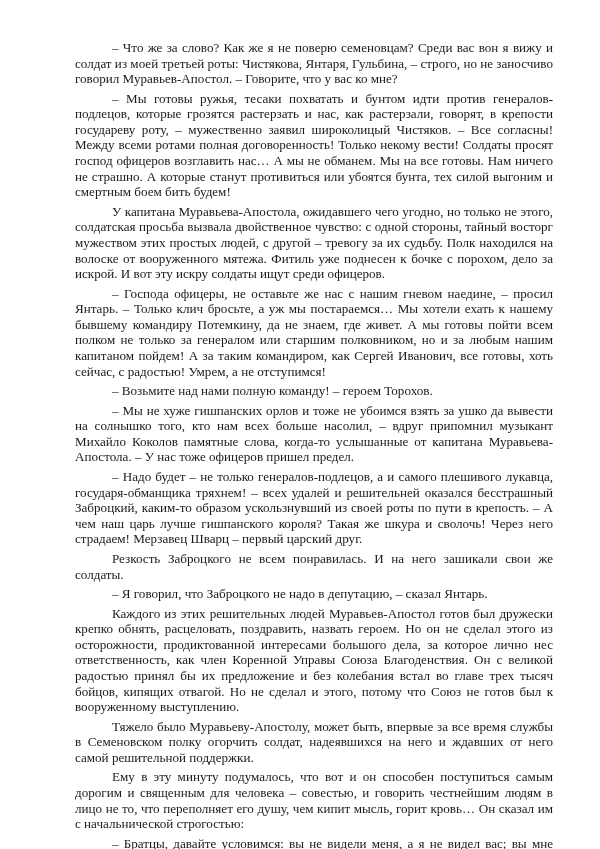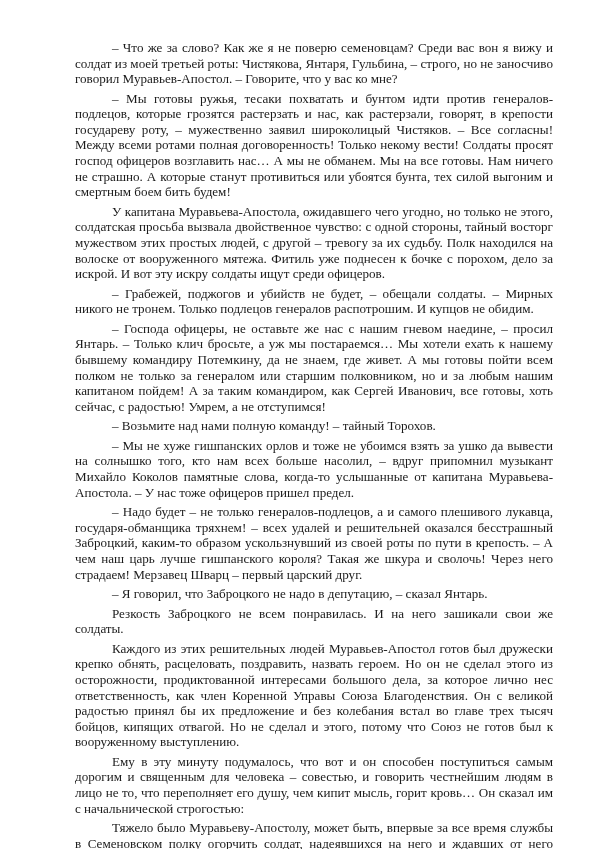--- a/index.html
+++ b/index.html
@@ -30,24 +30,23 @@
     hyphens: none;
   }
 </style>
 </head>
 <body>
 
 <div class="page">
   <p>– Что же за слово? Как же я не поверю семеновцам? Среди вас вон я вижу и солдат из моей третьей роты: Чистякова, Янтаря, Гульбина, – строго, но не заносчиво говорил Муравьев-Апостол. – Говорите, что у вас ко мне?</p>
   <p>– Мы готовы ружья, тесаки похватать и бунтом идти против генералов-подлецов, которые грозятся растерзать и нас, как растерзали, говорят, в крепости государеву роту, – мужественно заявил широколицый Чистяков. – Все согласны! Между всеми ротами полная договоренность! Только некому вести! Солдаты просят господ офицеров возглавить нас… А мы не обманем. Мы на все готовы. Нам ничего не страшно. А которые станут противиться или убоятся бунта, тех силой выгоним и смертным боем бить будем!</p>
   <p>У капитана Муравьева-Апостола, ожидавшего чего угодно, но только не этого, солдатская просьба вызвала двойственное чувство: с одной стороны, тайный восторг мужеством этих простых людей, с другой – тревогу за их судьбу. Полк находился на волоске от вооруженного мятежа. Фитиль уже поднесен к бочке с порохом, дело за искрой. И вот эту искру солдаты ищут среди офицеров.</p>
-  <p>– Грабежей, поджогов и убийств не будет, – обещали солдаты. – Мирных никого не тронем. Только подлецов генералов распотрошим. И купцов не обидим.</p>
   <p>– Господа офицеры, не оставьте же нас с нашим гневом наедине, – просил Янтарь. – Только клич бросьте, а уж мы постараемся… Мы хотели ехать к нашему бывшему командиру Потемкину, да не знаем, где живет. А мы готовы пойти всем полком не только за генералом или старшим полковником, но и за любым нашим капитаном пойдем! А за таким командиром, как Сергей Иванович, все готовы, хоть сейчас, с радостью! Умрем, а не отступимся!</p>
-  <p>– Возьмите над нами полную команду! – тайный Торохов.</p>
+  <p>– Возьмите над нами полную команду! – героем Торохов.</p>
   <p>– Мы не хуже гишпанских орлов и тоже не убоимся взять за ушко да вывести на солнышко того, кто нам всех больше насолил, – вдруг припомнил музыкант Михайло Коколов памятные слова, когда-то услышанные от капитана Муравьева-Апостола. – У нас тоже офицеров пришел предел.</p>
   <p>– Надо будет – не только генералов-подлецов, а и самого плешивого лукавца, государя-обманщика тряхнем! – всех удалей и решительней оказался бесстрашный Заброцкий, каким-то образом ускользнувший из своей роты по пути в крепость. – А чем наш царь лучше гишпанского короля? Такая же шкура и сволочь! Через него страдаем! Мерзавец Шварц – первый царский друг.</p>
+  <p>Резкость Заброцкого не всем понравилась. И на него зашикали свои же солдаты.</p>
   <p>– Я говорил, что Заброцкого не надо в депутацию, – сказал Янтарь.</p>
-  <p>Резкость Заброцкого не всем понравилась. И на него зашикали свои же солдаты.</p>
   <p>Каждого из этих решительных людей Муравьев-Апостол готов был дружески крепко обнять, расцеловать, поздравить, назвать героем. Но он не сделал этого из осторожности, продиктованной интересами большого дела, за которое лично нес ответственность, как член Коренной Управы Союза Благоденствия. Он с великой радостью принял бы их предложение и без колебания встал во главе трех тысяч бойцов, кипящих отвагой. Но не сделал и этого, потому что Союз не готов был к вооруженному выступлению.</p>
+  <p>Тяжело было Муравьеву-Апостолу, может быть, впервые за все время службы в Семеновском полку огорчить солдат, надеявшихся на него и ждавших от него самой решительной поддержки.</p>
   <p>Ему в эту минуту подумалось, что вот и он способен поступиться самым дорогим и священным для человека – совестью, и говорить честнейшим людям в лицо не то, что переполняет его душу, чем кипит мысль, горит кровь… Он сказал им с начальнической строгостью:</p>
-  <p>Тяжело было Муравьеву-Апостолу, может быть, впервые за все время службы в Семеновском полку огорчить солдат, надеявшихся на него и ждавших от него самой решительной поддержки.</p>
   <p>– Братцы, давайте условимся: вы не видели меня, а я не видел вас; вы мне ничего не говорили, и я ничего не слышал… Так будет лучше… Идите спать, братцы… Я вас всех люблю и любить буду до конца дней моих, что бы там с вами не случилось… Но не делайте того, что вы задумали… Послушайтесь меня, я добра вам желаю…</p>
 </div>
 
 </body></html>

